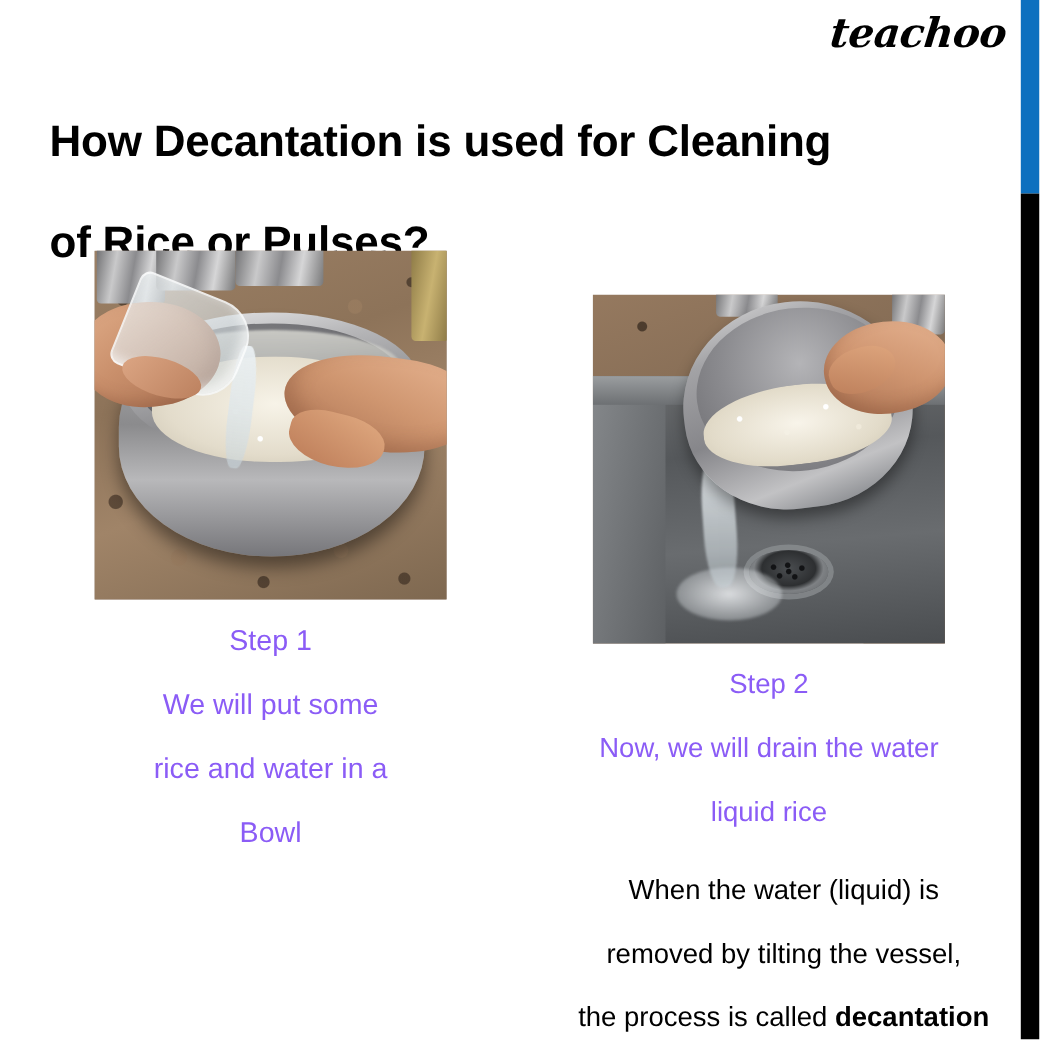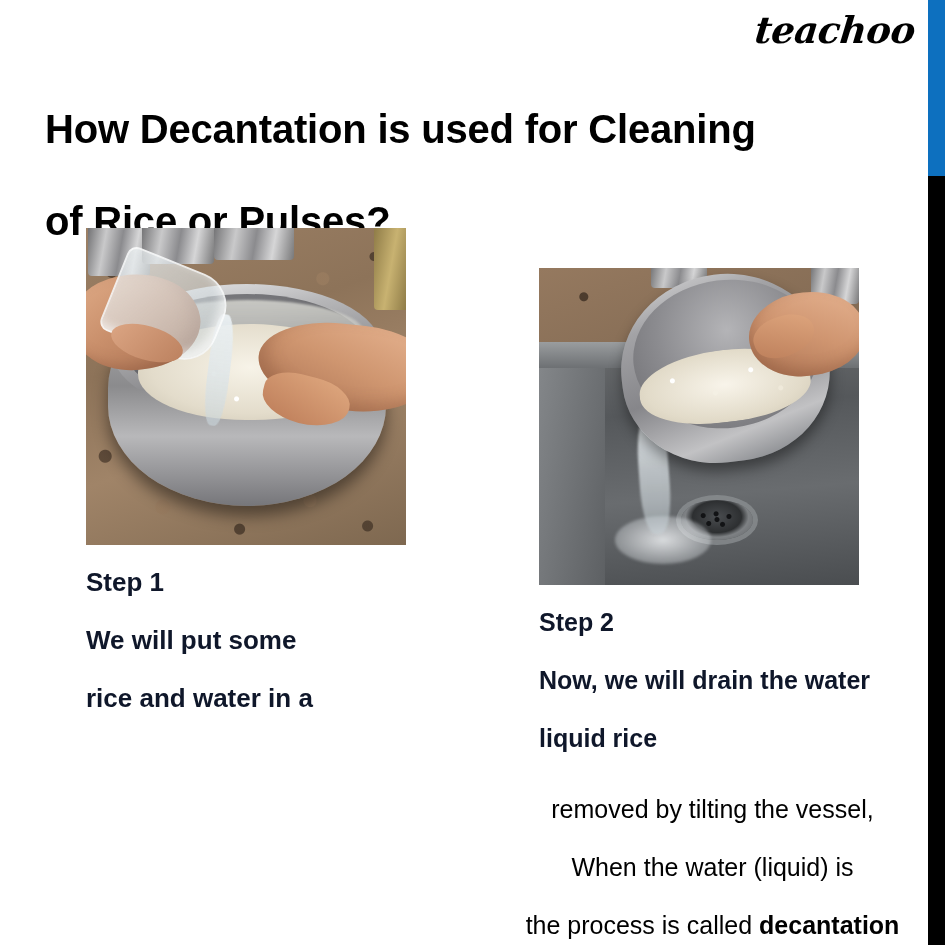--- a/index.html
+++ b/index.html
@@ -75,25 +75,25 @@
   .step-photo {
     width: 320px;
     height: 317px;
     position: relative;
     overflow: hidden;
     background: #8a7360;
   }
 
   .step-caption {
     width: 100%;
-    text-align: left;
-    color: #0f172a;
+    text-align: center;
+    color: #8b5cf6;
     font-size: 26px;
     line-height: 58px;
-    font-weight: 700;
+    font-weight: 400;
   }
   .step-caption .cline { display: block; white-space: nowrap; }
   #step-col-1 .step-caption { margin-top: 8px; }
   #step-col-2 .step-caption { margin-top: 8px; }
   #step-col-2 .step-caption .cline { font-size: 25px; }
 
   
   #bottom-note {
     position: absolute;
     left: 490px;
@@ -351,20 +351,21 @@
     <div class="fingers"></div>
     <div class="hand-left"></div>
     <div class="glass"></div>
     <div class="hand-left-thumb"></div>
   </div>
 
   <div class="step-caption">
     <span class="cline">Step 1</span>
     <span class="cline">We will put some</span>
     <span class="cline">rice and water in a</span>
+    <span class="cline">Bowl</span>
   </div>
 </div>
 
 <div class="step-col" id="step-col-2">
 
   <div class="step-photo">
     <div class="counter-strip" style="left:0; top:0; width:320px; height:96px;"></div>
     <div class="counter-strip" style="left:246px; top:60px; width:74px; height:257px;"></div>
     <div class="bg-pot" style="left:112px; top:-10px; width:56px; height:30px;"></div>
     <div class="bg-pot" style="left:272px; top:-8px;  width:48px; height:44px;"></div>
@@ -383,16 +384,16 @@
   </div>
 
   <div class="step-caption">
     <span class="cline">Step 2</span>
     <span class="cline">Now, we will drain the water</span>
     <span class="cline">liquid rice</span>
   </div>
 </div>
 
 <div id="bottom-note">
+  <span class="nline">When the water (liquid) is</span>
   <span class="nline"> removed by tilting the vessel,</span>
-  <span class="nline">When the water (liquid) is</span>
   <span class="nline"><span>the process is called </span><span class="bold">decantation</span></span>
 </div>
 
 </body></html>

